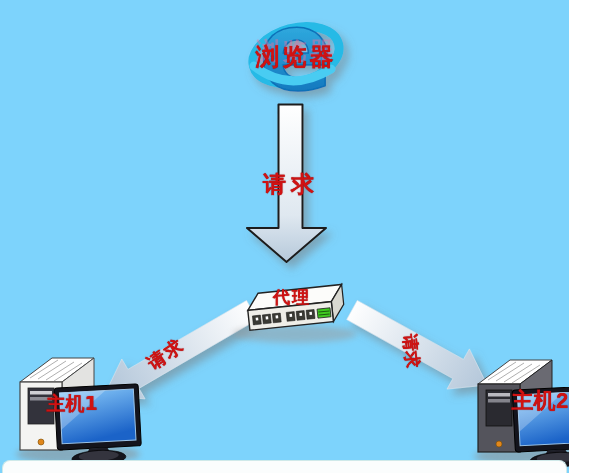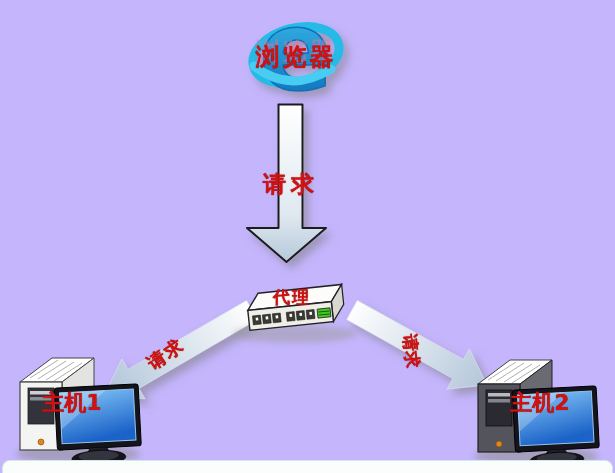--- a/index.html
+++ b/index.html
@@ -1,35 +1,35 @@
 <!DOCTYPE html>
 <html><head>
 <meta charset="utf-8">
 <style>
   html,body{margin:0;padding:0;background:#ffffff;}
   .stage{
-    position:relative;width:615px;height:473px;background:#c4b5fd;overflow:hidden;
+    position:relative;width:569px;height:473px;background:#7dd3fc;overflow:hidden;
     font-family:"DejaVu Sans","Liberation Sans",sans-serif;
   }
   .stage svg{position:absolute;left:0;top:0;}
   .lbl{
     position:absolute;font-weight:bold;color:#d01212;white-space:nowrap;
     transform:translate(-50%,-50%);text-shadow:0 0 1px #8a0000;line-height:1;
     font-family:"DejaVu Sans","Liberation Sans",sans-serif;
   }
   .lbl.browser{left:296px;top:57px;font-size:24px;letter-spacing:3px;
     text-shadow:0 -6px 0 rgba(240,110,160,.45),0 0 1px #8a0000;}
   .lbl.req-mid{left:291px;top:184px;font-size:23px;letter-spacing:5px;}
   .lbl.proxy{left:292px;top:297px;font-size:17px;letter-spacing:2px;}
   .lbl.req-left{left:166px;top:354px;font-size:18px;letter-spacing:2px;
     transform:translate(-50%,-50%) rotate(-34deg);}
   .lbl.req-right{left:411px;top:351px;font-size:17px;
     transform:translate(-50%,-50%) rotate(84deg);}
-  .lbl.host1{left:72px;top:403px;font-size:22px;}
-  .lbl.host2{left:540px;top:403px;font-size:22px;}
+  .lbl.host1{left:72px;top:403px;font-size:19px;}
+  .lbl.host2{left:540px;top:403px;font-size:22px;font-family:Liberation Mono, monospace;}
   .bottom-strip{
     position:absolute;left:2px;right:2px;top:460px;height:14px;
     background:#fbfdfd;border:1px solid #cfe9e9;border-bottom:none;
     border-radius:8px 8px 0 0;box-sizing:border-box;
   }
 </style>
 </head>
 <body>
 
 <div class="stage">

